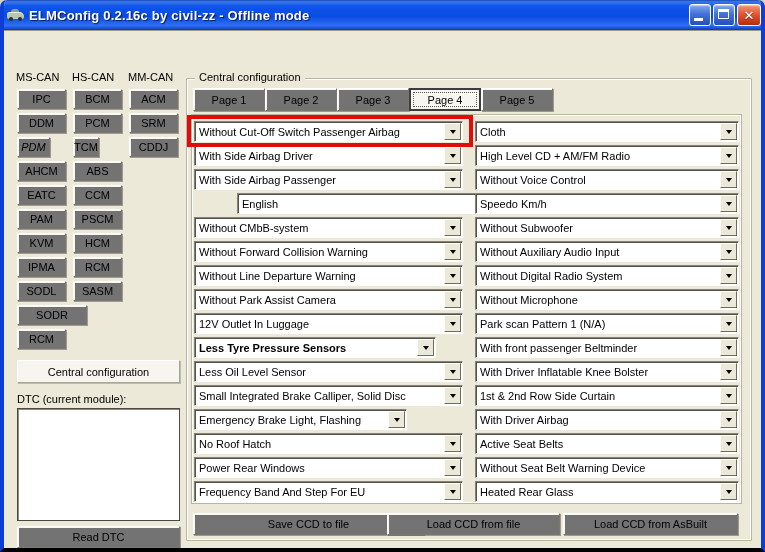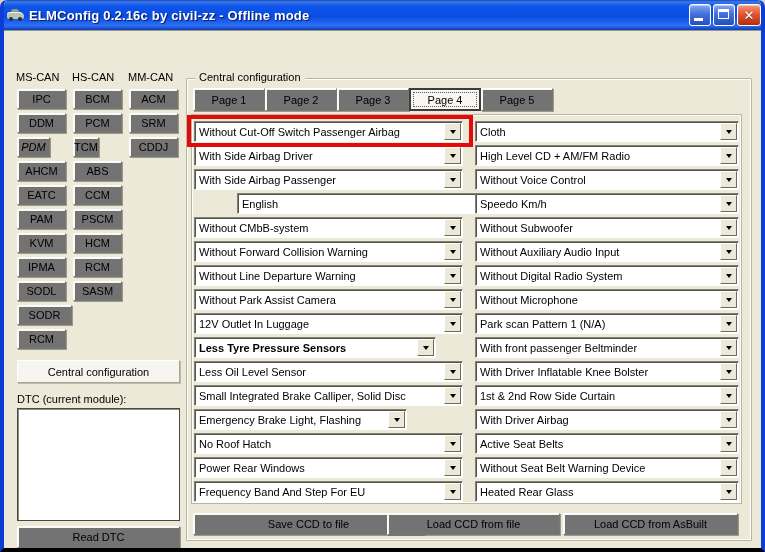--- a/index.html
+++ b/index.html
@@ -127,21 +127,21 @@
         <div class="col-label" style="left: 12px; top: 40px;">MS-CAN</div>
         <div class="btn3d" style="left: 13px; top: 58px; width: 49px; height: 20px;">IPC</div>
         <div class="btn3d" style="left: 13px; top: 82px; width: 49px; height: 20px;">DDM</div>
         <div class="btn3d" style="left: 13px; top: 106px; width: 33px; height: 20px; font-style: italic;">PDM</div>
         <div class="btn3d" style="left: 13px; top: 130px; width: 49px; height: 20px;">AHCM</div>
         <div class="btn3d" style="left: 13px; top: 154px; width: 49px; height: 20px;">EATC</div>
         <div class="btn3d" style="left: 13px; top: 178px; width: 49px; height: 20px;">PAM</div>
         <div class="btn3d" style="left: 13px; top: 202px; width: 49px; height: 20px;">KVM</div>
         <div class="btn3d" style="left: 13px; top: 226px; width: 49px; height: 20px;">IPMA</div>
         <div class="btn3d" style="left: 13px; top: 250px; width: 49px; height: 20px;">SODL</div>
-        <div class="btn3d" style="left: 13px; top: 274px; width: 55px; height: 20px;">SODR</div>
+        <div class="btn3d" style="left: 13px; top: 274px; width: 70px; height: 20px;">SODR</div>
         <div class="btn3d" style="left: 13px; top: 298px; width: 49px; height: 20px;">RCM</div>
         <div class="col-label" style="left: 68px; top: 40px;">HS-CAN</div>
         <div class="btn3d" style="left: 69px; top: 58px; width: 49px; height: 20px;">BCM</div>
         <div class="btn3d" style="left: 69px; top: 82px; width: 49px; height: 20px;">PCM</div>
         <div class="btn3d" style="left: 69px; top: 106px; width: 26px; height: 20px;">TCM</div>
         <div class="btn3d" style="left: 69px; top: 130px; width: 49px; height: 20px;">ABS</div>
         <div class="btn3d" style="left: 69px; top: 154px; width: 49px; height: 20px;">CCM</div>
         <div class="btn3d" style="left: 69px; top: 178px; width: 49px; height: 20px;">PSCM</div>
         <div class="btn3d" style="left: 69px; top: 202px; width: 49px; height: 20px;">HCM</div>
         <div class="btn3d" style="left: 69px; top: 226px; width: 49px; height: 20px;">RCM</div>

